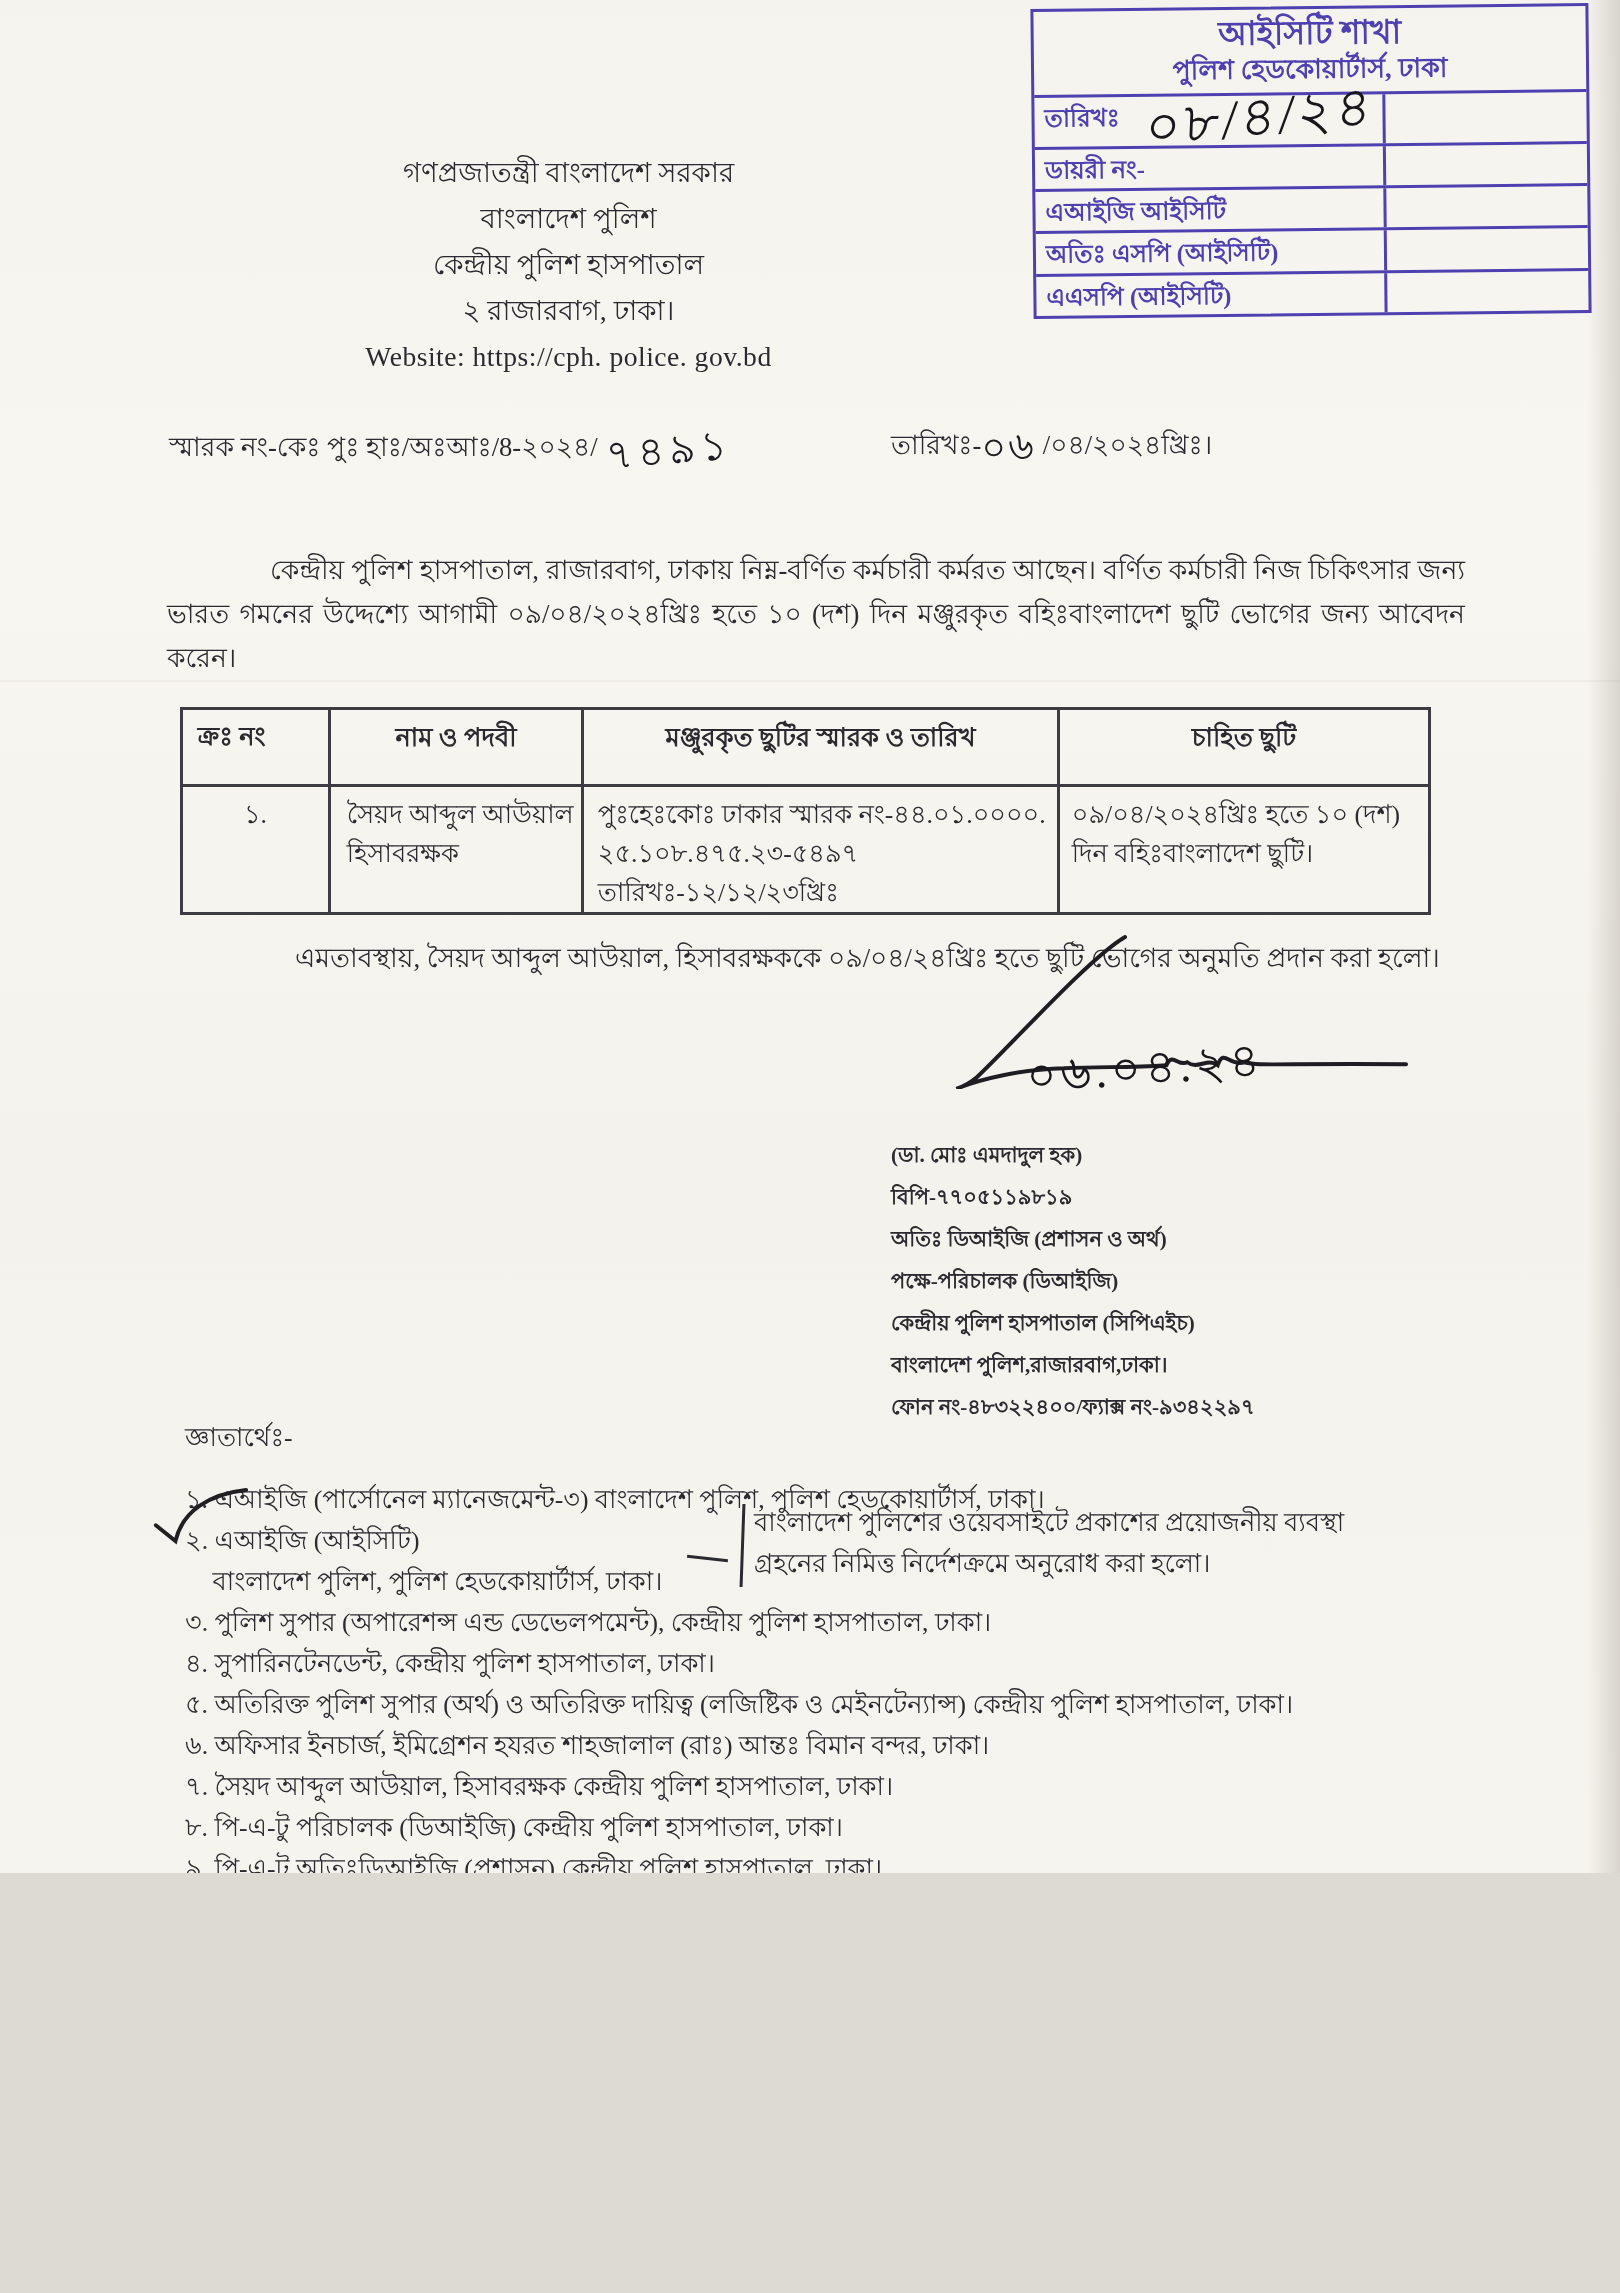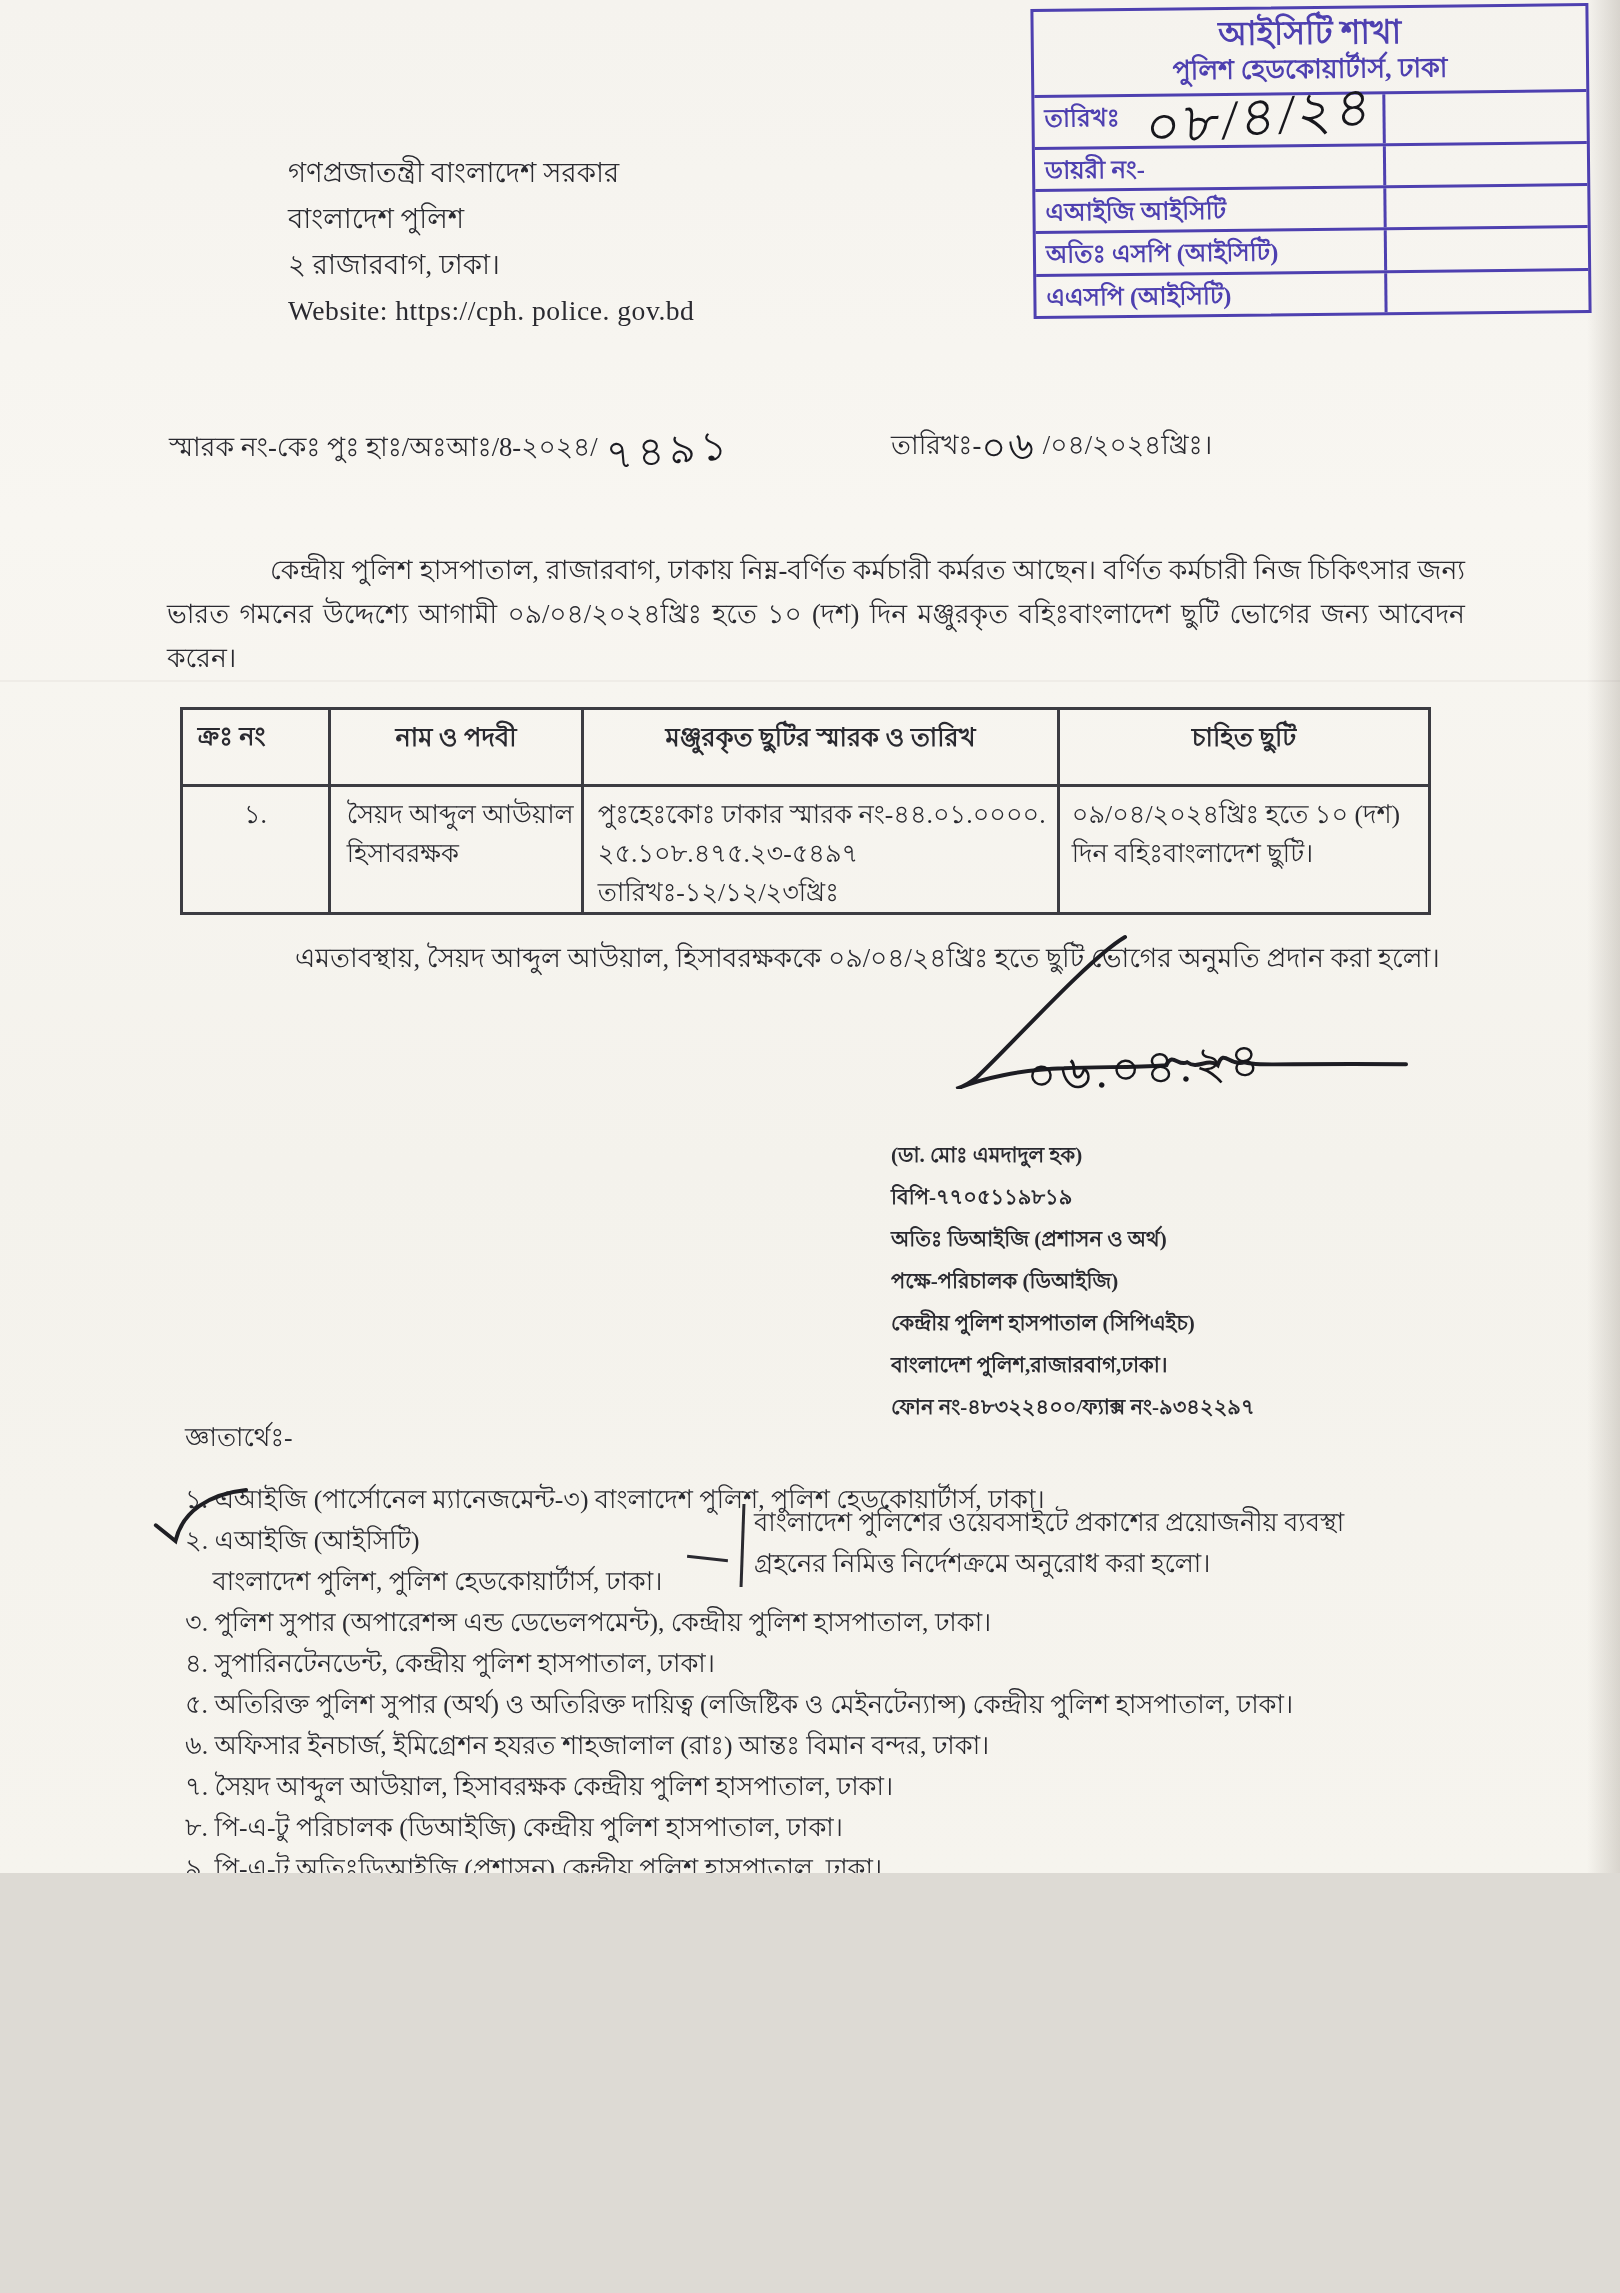--- a/index.html
+++ b/index.html
@@ -21,21 +21,21 @@
   .stamp-title { font-size:33px; text-align:center; padding-top:4.9px; line-height:39px; }
   .stamp-sub   { font-size:26.6px; text-align:center; line-height:33px; padding-bottom:5.9px; }
   .stamp-row { display:grid; grid-template-columns:63% 37%; border-top:3px solid #4e40b0; }
   .stamp-row .cell-l { padding:4.9px 9.9px 3px 9.9px; font-size:24.6px; line-height:31.5px; }
   .stamp-row .cell-r { border-left:3px solid #4e40b0; }
   .stamp-row.tall .cell-l { min-height:41px; }
   .stamp-hand { position:absolute; left:110px; top:65px; font-size:55px; color:#17171c;
     transform:rotate(-5deg) skewX(-8deg); letter-spacing:3px; font-weight:400; }
 
   
-  .header-block { position:absolute; left:288px; top:150px; width:561px; text-align:left; }
+  .header-block { position:absolute; left:288px; top:150px; width:561px; text-align:center; }
   .header-block div { line-height:46px; font-size:27.6px; }
   .h-line1 { font-size:29.6px; }
   .h-web { font-size:26.6px; letter-spacing:0.5px; }
 
   
   .memo-row { position:absolute; left:169px; top:410px; width:1310px; font-size:26.6px; height:69px; }
   .memo-hand { display:inline-block; font-size:41px; letter-spacing:4.9px; color:#1c1c22;
     transform:rotate(-5deg); position:relative; top:7.9px; left:7.9px; font-weight:400; }
   .memo-date { position:absolute; left:722px; top:0; }
   .memo-date .hand { display:inline-block; font-size:39px; color:#1c1c22;
@@ -116,20 +116,21 @@
     <div class="stamp-row">
       <div class="cell-l">এএসপি (আইসিটি)</div>
       <div class="cell-r"></div>
     </div>
     <div class="stamp-hand">০৮/৪/২৪</div>
   </div>
 
   <div class="header-block">
     <div class="h-line1">গণপ্রজাতন্ত্রী বাংলাদেশ সরকার</div>
     <div>বাংলাদেশ পুলিশ</div>
+    <div>কেন্দ্রীয় পুলিশ হাসপাতাল</div>
     <div>২ রাজারবাগ, ঢাকা।</div>
     <div class="h-web">Website: https://cph. police. gov.bd</div>
   </div>
 
   <div class="memo-row">
     <span>স্মারক নং-কেঃ পুঃ হাঃ/অঃআঃ/8-২০২৪/</span><span class="memo-hand">৭৪৯১</span>
     <span class="memo-date">
       <span>তারিখঃ-</span><span class="hand">০৬</span>
       <span>/০৪/২০২৪খ্রিঃ।</span>
     </span>

